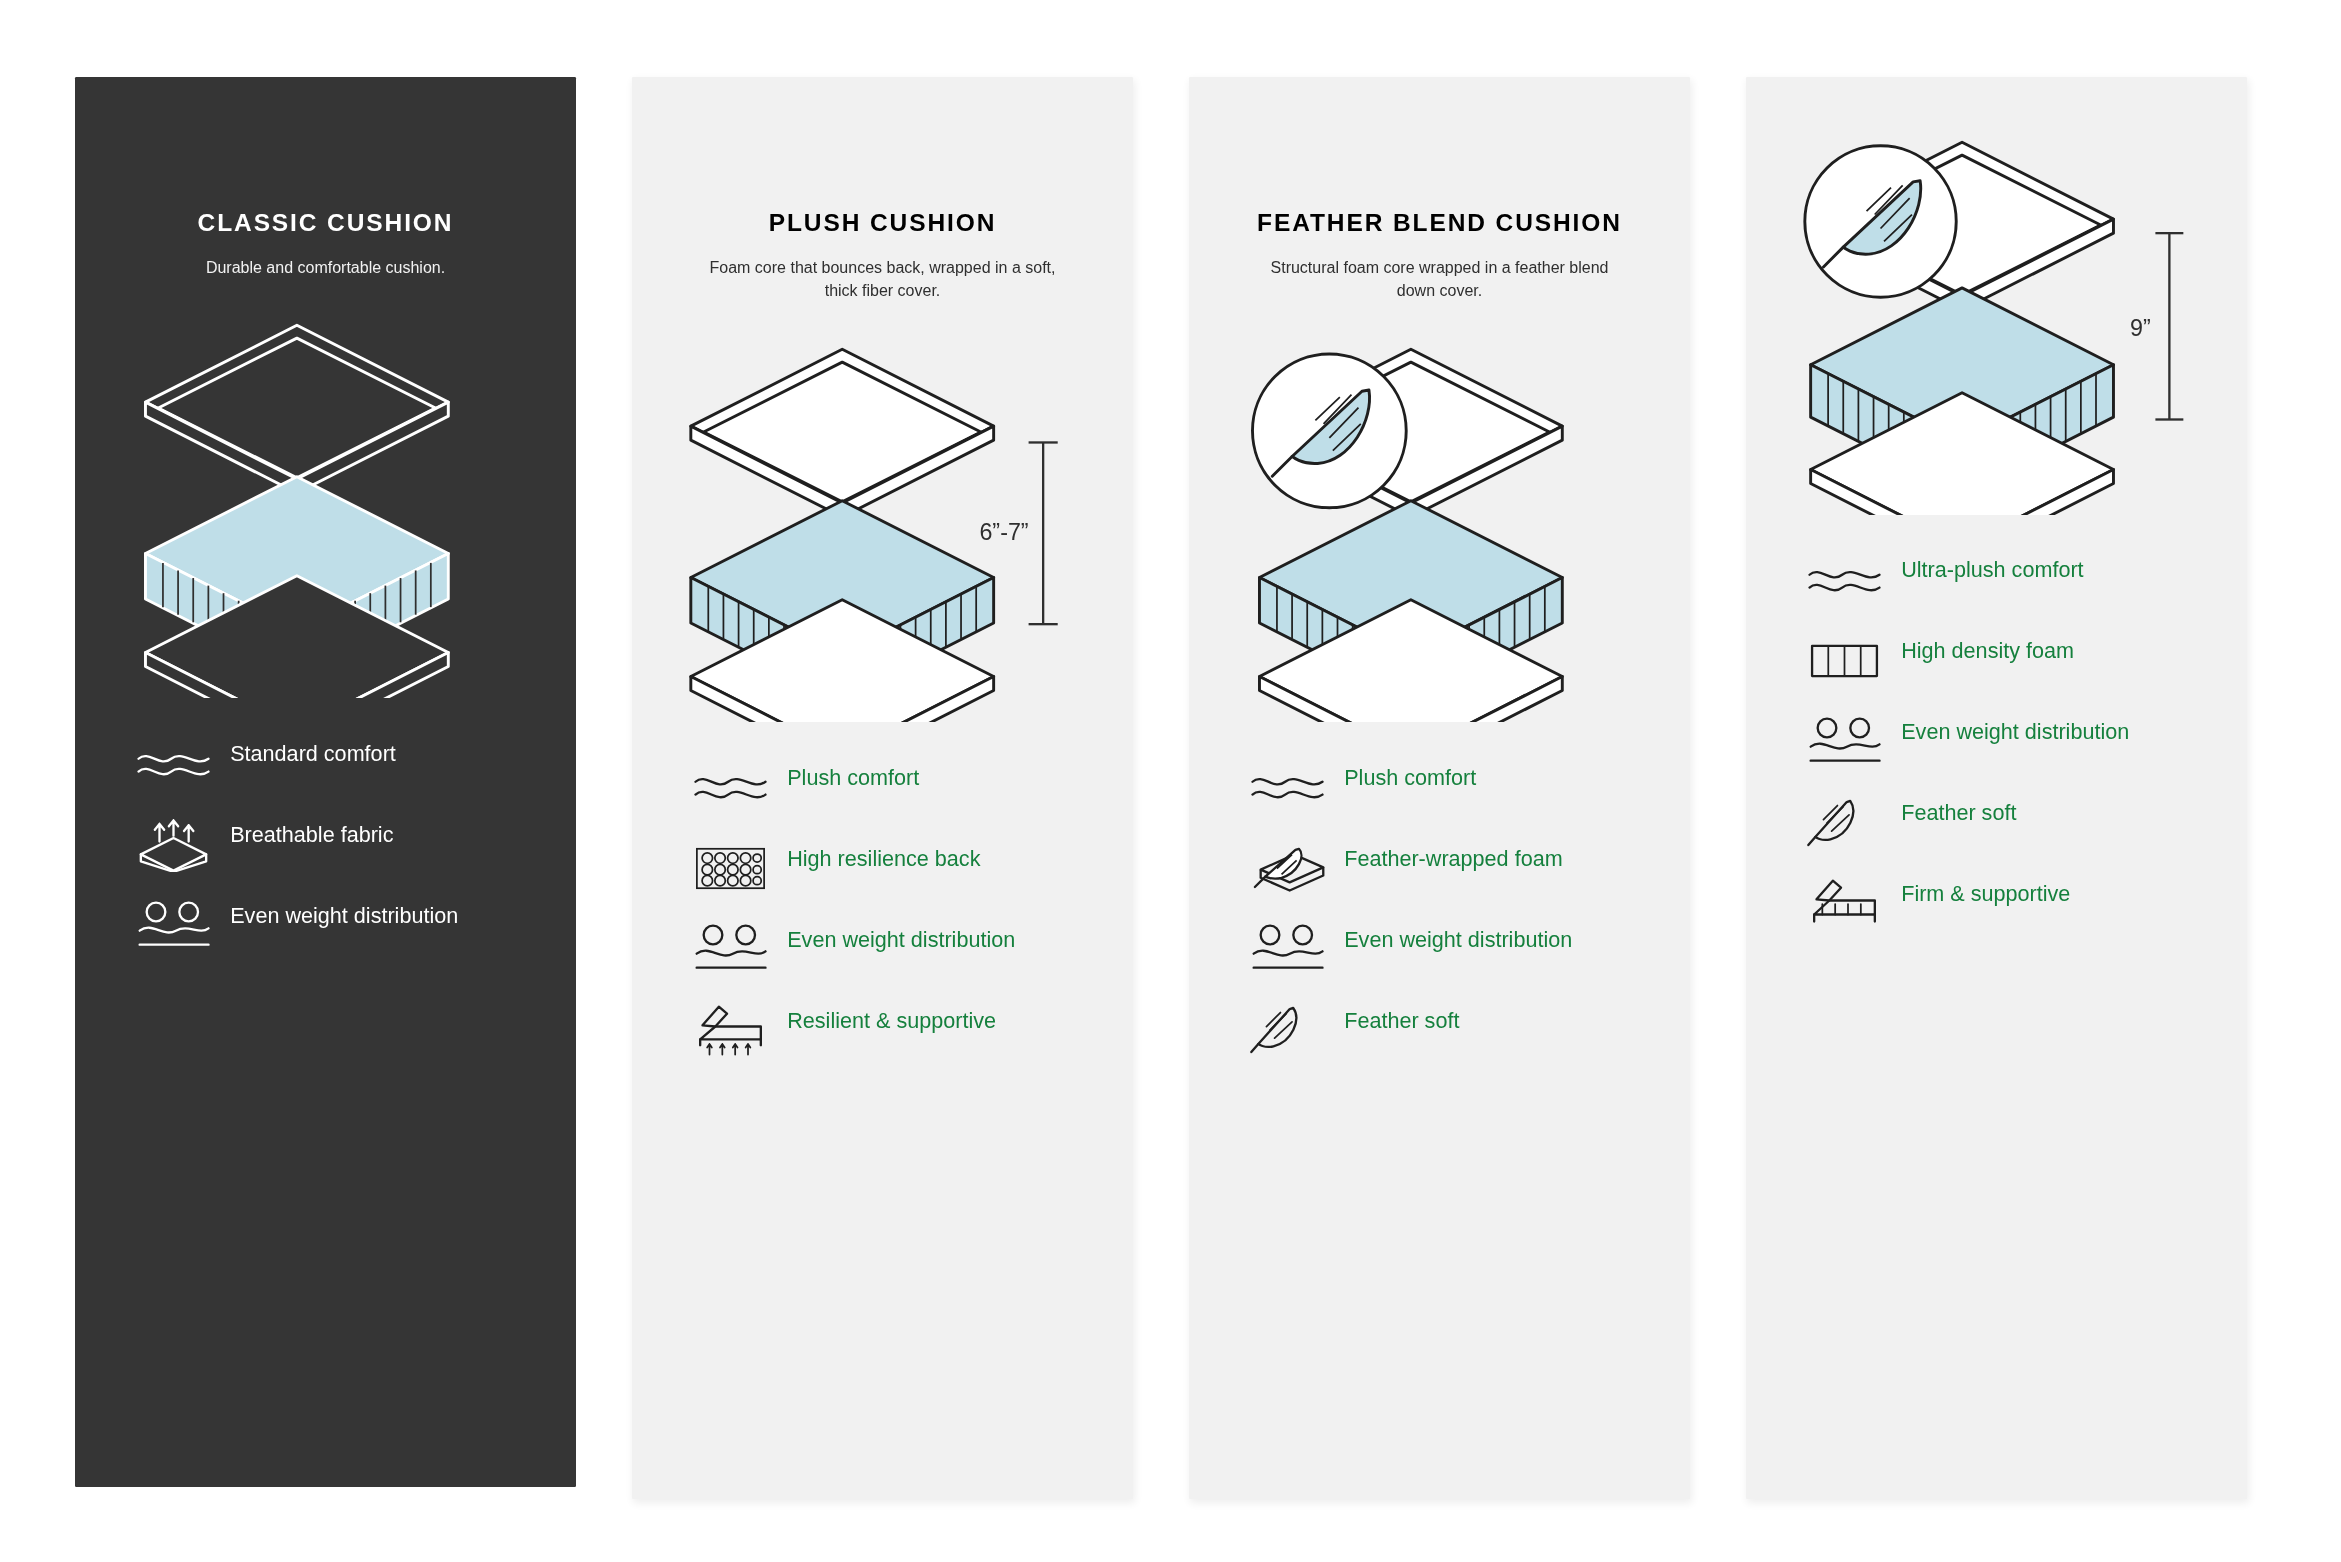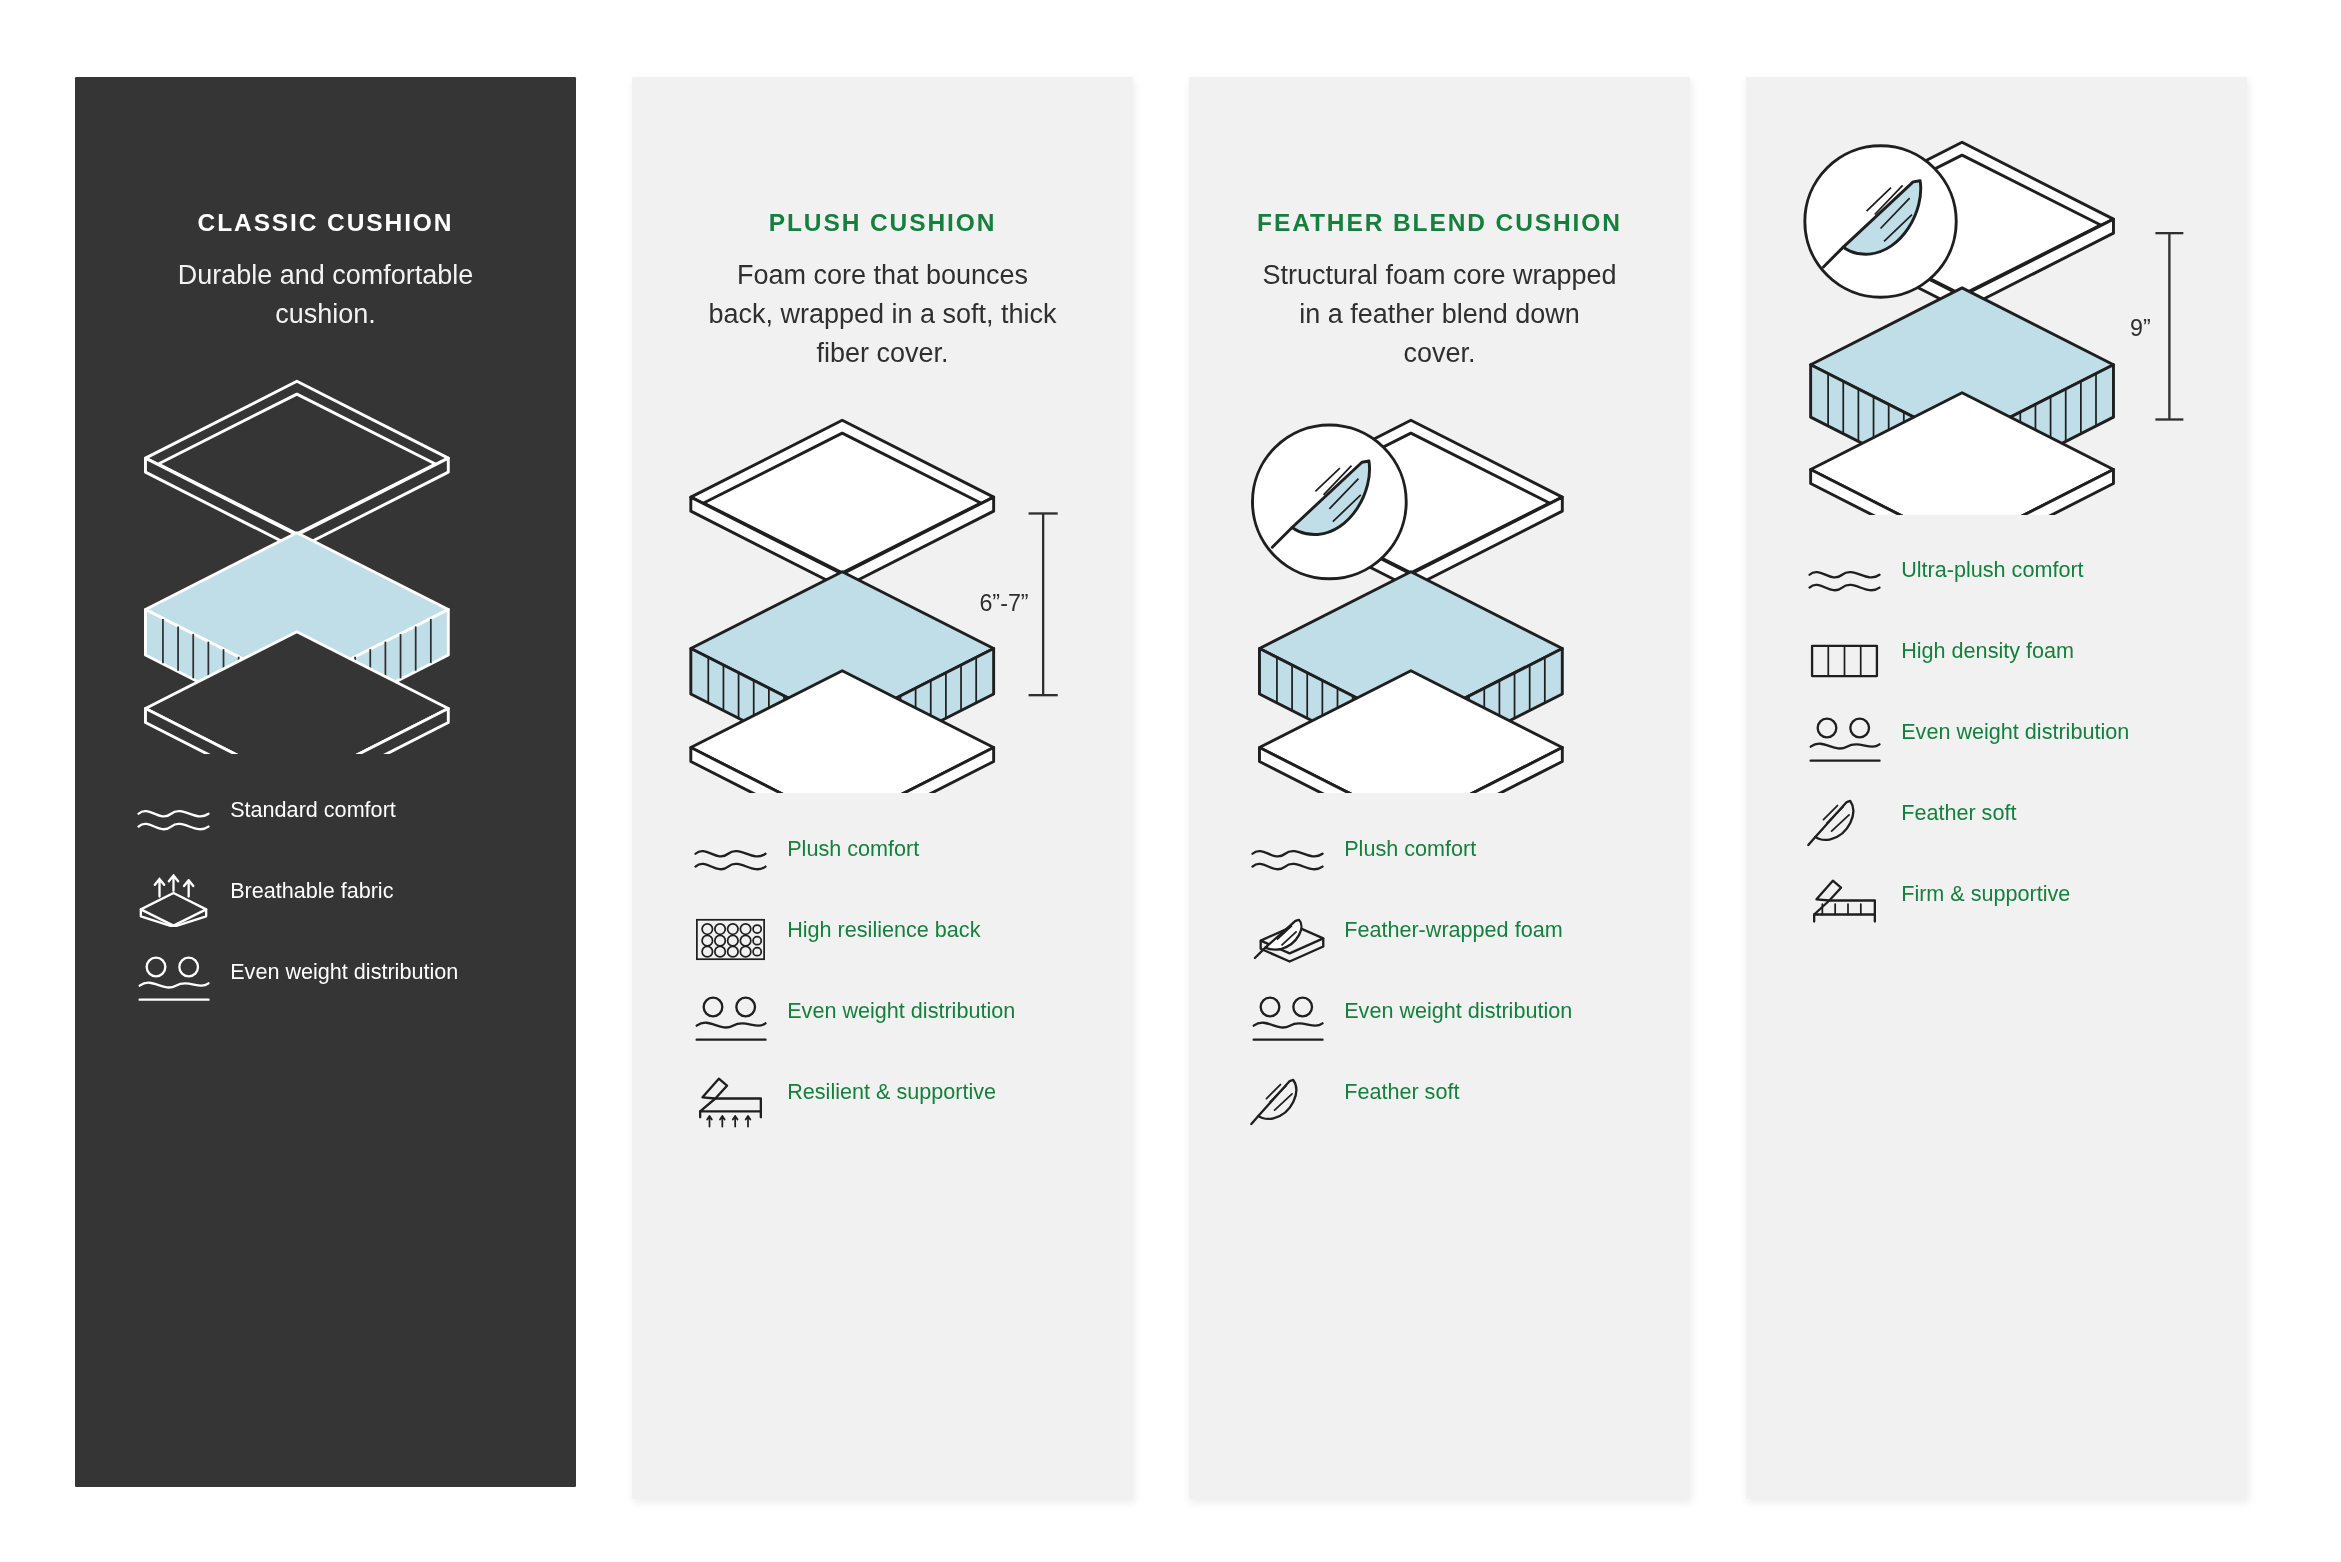--- a/index.html
+++ b/index.html
@@ -44,27 +44,27 @@
     box-shadow: 1.2px 3.5px 8.2px rgba(0,0,0,0.07);
   }
   .card-title {
     text-align: center;
     font-size: 24.5px;
     font-weight: bold;
     letter-spacing: 1.9px;
     line-height: 1.32;
     margin: 0;
     padding: 0 35px;
-    color: #15803d;
+    color: #000000;
   }
   .card.dark .card-title { color: #ffffff; padding-top: 112px; }
   .card.light .card-title { padding-top: 112px; }
   .card-desc {
     text-align: center;
-    font-size: 27px;
+    font-size: 16px;
     line-height: 1.46;
     margin: 0;
     padding: 16.3px 54px 0 54px;
     color: #2f2f2f;
     font-weight: normal;
   }
   .card.dark .card-desc { color: #f2f2f2; }
 
   .illo-wrap {
     position: relative;

